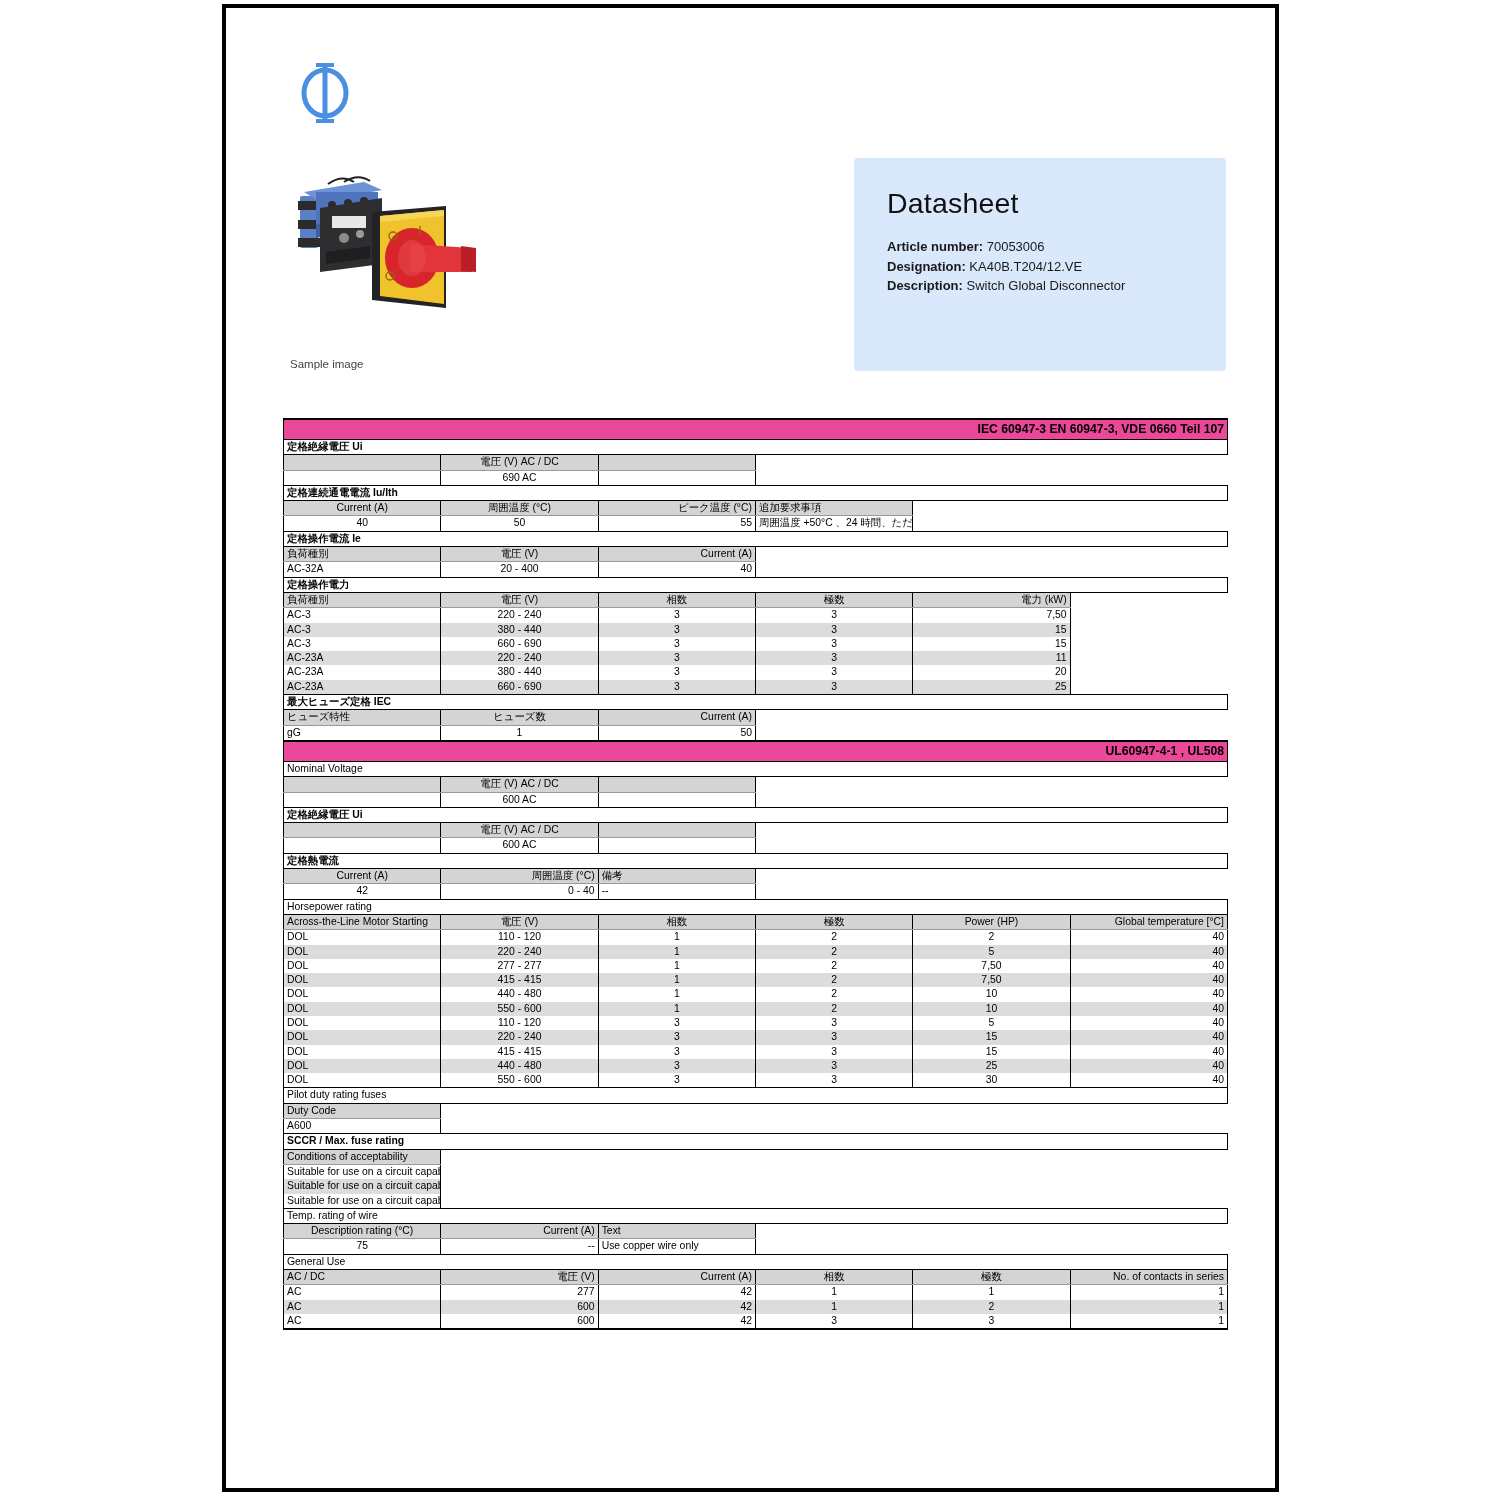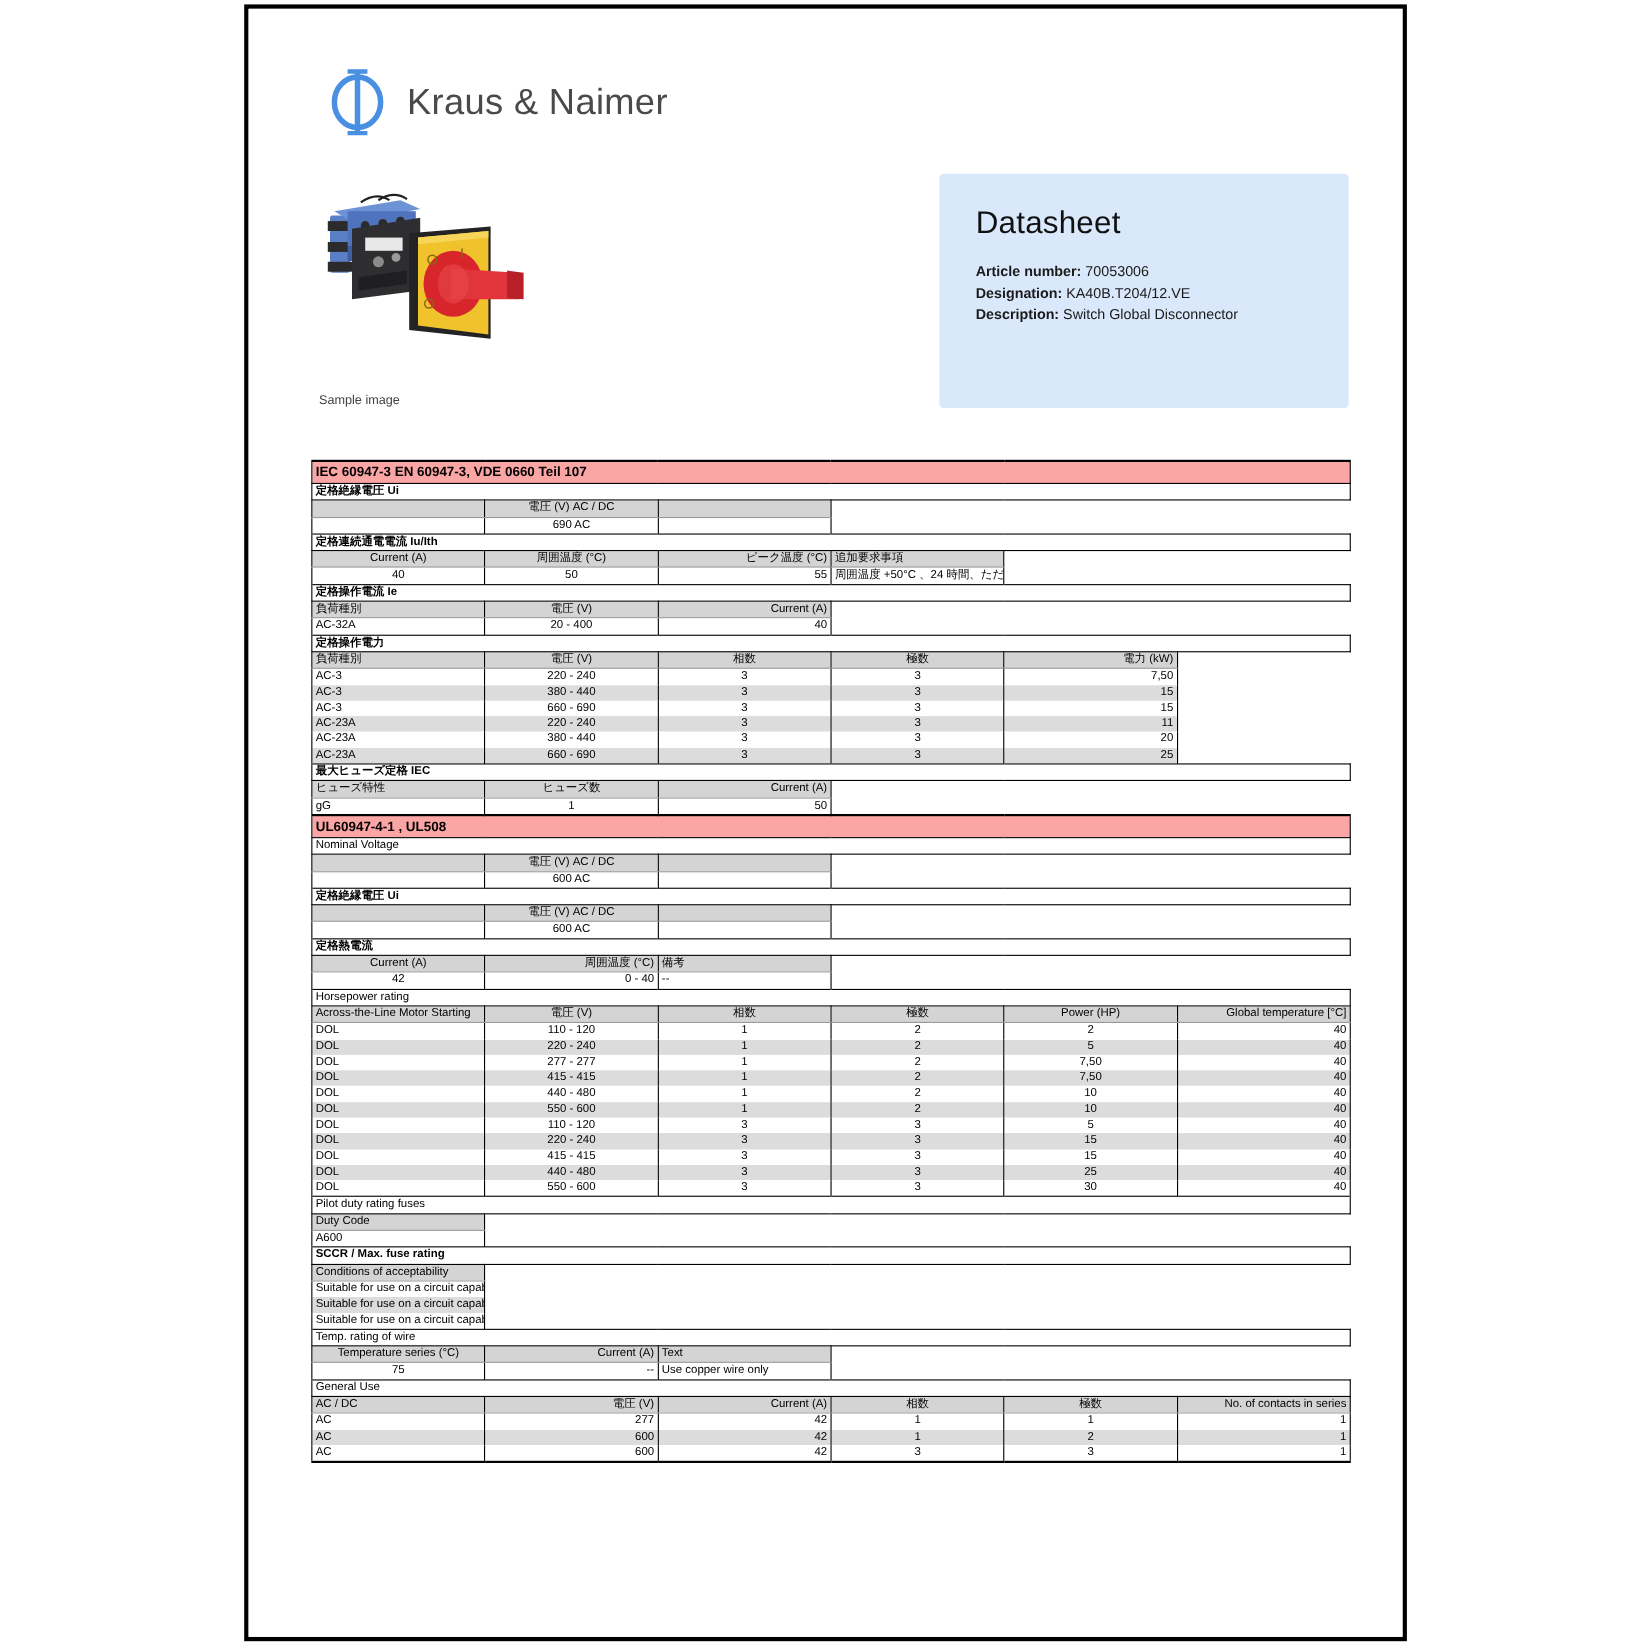--- a/index.html
+++ b/index.html
@@ -114,23 +114,24 @@
     overflow: hidden;
     white-space: nowrap;
     border-left: 1px solid #000;
     border-right: 1px solid #000;
   }
   tr.sec-title td {
     font-size: 12.2px;
     font-weight: 700;
     height: 19px;
     line-height: 19px;
-    background: #fca5a5;
+    background: #ec4899;
     border-top: 2px solid #000;
     border-bottom: 1px solid #000;
+    text-align: right;
   }
   tr.sub-title td {
     font-weight: 700;
     background: #ffffff;
     border-top: 1px solid #000;
     border-bottom: 1px solid #000;
   }
   tr.plain-title td {
     font-weight: 400;
     background: #ffffff;
@@ -168,21 +169,20 @@
 <div id="page-frame">
 <div id="page-inner">
 
   <div class="brand">
     <svg class="brand-logo" viewBox="0 0 54 62">
       <ellipse cx="27" cy="31" rx="21" ry="23" fill="none" stroke="#4a90e2" stroke-width="5"></ellipse>
       <line x1="27" y1="2" x2="27" y2="60" stroke="#4a90e2" stroke-width="5"></line>
       <line x1="18" y1="3" x2="36" y2="3" stroke="#4a90e2" stroke-width="4"></line>
       <line x1="18" y1="59" x2="36" y2="59" stroke="#4a90e2" stroke-width="4"></line>
     </svg>
-    <div class="brand-name">Kraus &amp; Naimer</div>
   </div>
 
   <svg class="product-shot" viewBox="0 0 215 175">
 
     <g>
       <rect x="14" y="28" width="18" height="52" rx="2" fill="#5b7fc4"></rect>
       <rect x="12" y="33" width="22" height="9" fill="#2b2b2b"></rect>
       <rect x="12" y="52" width="22" height="9" fill="#2b2b2b"></rect>
       <rect x="12" y="70" width="22" height="9" fill="#2b2b2b"></rect>
       <path d="M18 24 L78 14 L96 22 L34 34 Z" fill="#6d93d6"></path>
@@ -511,21 +511,21 @@
             <tr class="r-grey">
               <td class="ta-l" style="width: 100%;">Suitable for use on a circuit capable of delivering not more than 5000 rms symmetrical Amperes 600 V max. when protected by 60A Class K5 fuses.</td>
             </tr>
             <tr class="r-white">
               <td class="ta-l" style="width: 100%;">Suitable for use on a circuit capable of delivering not more than 10000 rms symmetrical amperes 600 V max. when protected by 90A Class J fuses.</td>
             </tr>
             <tr class="plain-title">
               <td colspan="6" class="ta-l">Temp. rating of wire</td>
             </tr>
             <tr class="colhead">
-              <td class="ta-c" style="width: 50%;">Temperature series (°C)</td>
+              <td class="ta-c" style="width: 50%;">Description rating (°C)</td>
               <td class="ta-r" style="width: 31%;">Current (A)</td>
               <td class="ta-l" style="width: 19%;">Text</td>
             </tr>
             <tr class="r-white">
               <td class="ta-c" style="width: 50%;">75</td>
               <td class="ta-r" style="width: 31%;">--</td>
               <td class="ta-l" style="width: 19%;">Use copper wire only</td>
             </tr>
             <tr class="plain-title">
               <td colspan="6" class="ta-l">General Use</td>

